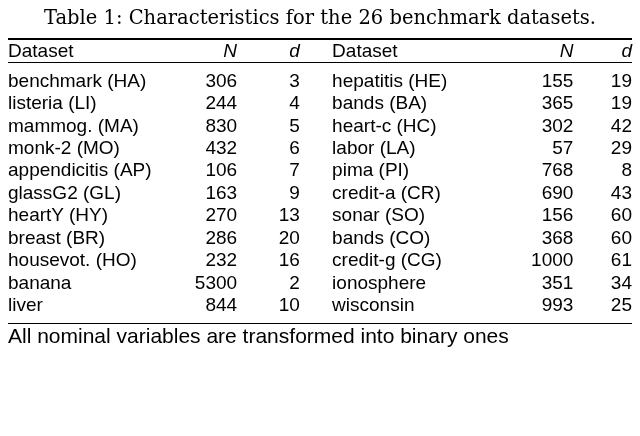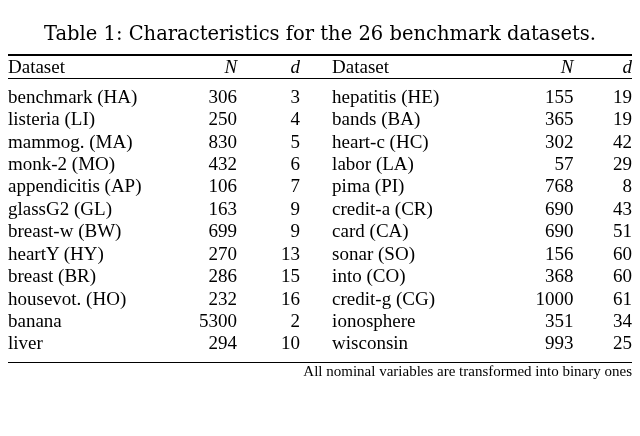--- a/index.html
+++ b/index.html
@@ -19,27 +19,27 @@
     height: 436px;
     position: relative;
     box-sizing: border-box;
     padding: 4px 8px 0 8px;
   }
   .caption {
     font-family: "DejaVu Serif", serif;
     font-size: 19.5px;
     text-align: center;
     line-height: 1.25;
-    margin: 18px 0 8px 0;
+    margin: 2px 0 8px 0;
     white-space: nowrap;
   }
   table.tbl {
     width: 624px;
     border-collapse: collapse;
-    font-family: Liberation Serif, serif;
+    font-family: Liberation Sans, sans-serif;
     font-size: 19px;
   }
   table.tbl td, table.tbl th {
     padding: 0;
     font-weight: normal;
     vertical-align: baseline;
   }
   .rule-top td, .rule-mid td, .rule-bot td {
     padding: 0;
     line-height: 0;
@@ -67,22 +67,22 @@
   .c-name  { text-align: left;  width: 150px; white-space: nowrap; }
   .c-n     { text-align: right; width: 76px;  padding-right: 14px !important; }
   .c-d     { text-align: right; width: 48px;  padding-right: 18px !important; }
   .c-gap   { width: 14px; }
   .c-name2 { text-align: left;  width: 158px; white-space: nowrap; }
   .c-n2    { text-align: right; width: 80px;  padding-right: 14px !important; }
   .c-d2    { text-align: right; width: 44px;  }
   .ital { font-style: italic; }
   .footnote td {
     padding: 5px 0 0 0;
-    font-size: 15px;
-    text-align: right;
+    font-size: 21px;
+    text-align: left;
     white-space: nowrap;
   }
 </style>
 </head>
 <body>
 
 <div class="page">
 
   <div class="caption">Table 1: Characteristics for the 26 benchmark datasets.</div>
 
@@ -120,21 +120,21 @@
         <td class="c-n">306</td>
         <td class="c-d">3</td>
         <td class="c-gap"></td>
         <td class="c-name2">hepatitis (HE)</td>
         <td class="c-n2">155</td>
         <td class="c-d2">19</td>
       </tr>
 
       <tr class="row">
         <td class="c-name">listeria (LI)</td>
-        <td class="c-n">250</td>
+        <td class="c-n">244</td>
         <td class="c-d">4</td>
         <td class="c-gap"></td>
         <td class="c-name2">bands (BA)</td>
         <td class="c-n2">365</td>
         <td class="c-d2">19</td>
       </tr>
 
       <tr class="row">
         <td class="c-name">mammog. (MA)</td>
         <td class="c-n">830</td>
@@ -169,46 +169,37 @@
         <td class="c-name">glassG2 (GL)</td>
         <td class="c-n">163</td>
         <td class="c-d">9</td>
         <td class="c-gap"></td>
         <td class="c-name2">credit-a (CR)</td>
         <td class="c-n2">690</td>
         <td class="c-d2">43</td>
       </tr>
 
 
-      <tr class="row">
-        <td class="c-name">breast-w (BW)</td>
-        <td class="c-n">699</td>
-        <td class="c-d">9</td>
-        <td class="c-gap"></td>
-        <td class="c-name2">card (CA)</td>
-        <td class="c-n2">690</td>
-        <td class="c-d2">51</td>
-      </tr>
 
       <tr class="row">
         <td class="c-name">heartY (HY)</td>
         <td class="c-n">270</td>
         <td class="c-d">13</td>
         <td class="c-gap"></td>
         <td class="c-name2">sonar (SO)</td>
         <td class="c-n2">156</td>
         <td class="c-d2">60</td>
       </tr>
 
       <tr class="row">
         <td class="c-name">breast (BR)</td>
         <td class="c-n">286</td>
-        <td class="c-d">15</td>
-        <td class="c-gap"></td>
-        <td class="c-name2">into (CO)</td>
+        <td class="c-d">20</td>
+        <td class="c-gap"></td>
+        <td class="c-name2">bands (CO)</td>
         <td class="c-n2">368</td>
         <td class="c-d2">60</td>
       </tr>
 
       <tr class="row">
         <td class="c-name">housevot. (HO)</td>
         <td class="c-n">232</td>
         <td class="c-d">16</td>
         <td class="c-gap"></td>
         <td class="c-name2">credit-g (CG)</td>
@@ -221,21 +212,21 @@
         <td class="c-n">5300</td>
         <td class="c-d">2</td>
         <td class="c-gap"></td>
         <td class="c-name2">ionosphere</td>
         <td class="c-n2">351</td>
         <td class="c-d2">34</td>
       </tr>
 
       <tr class="row">
         <td class="c-name">liver</td>
-        <td class="c-n">294</td>
+        <td class="c-n">844</td>
         <td class="c-d">10</td>
         <td class="c-gap"></td>
         <td class="c-name2">wisconsin</td>
         <td class="c-n2">993</td>
         <td class="c-d2">25</td>
       </tr>
 
       <tr class="sp-below">
           <td colspan="7"></td>
         </tr>

